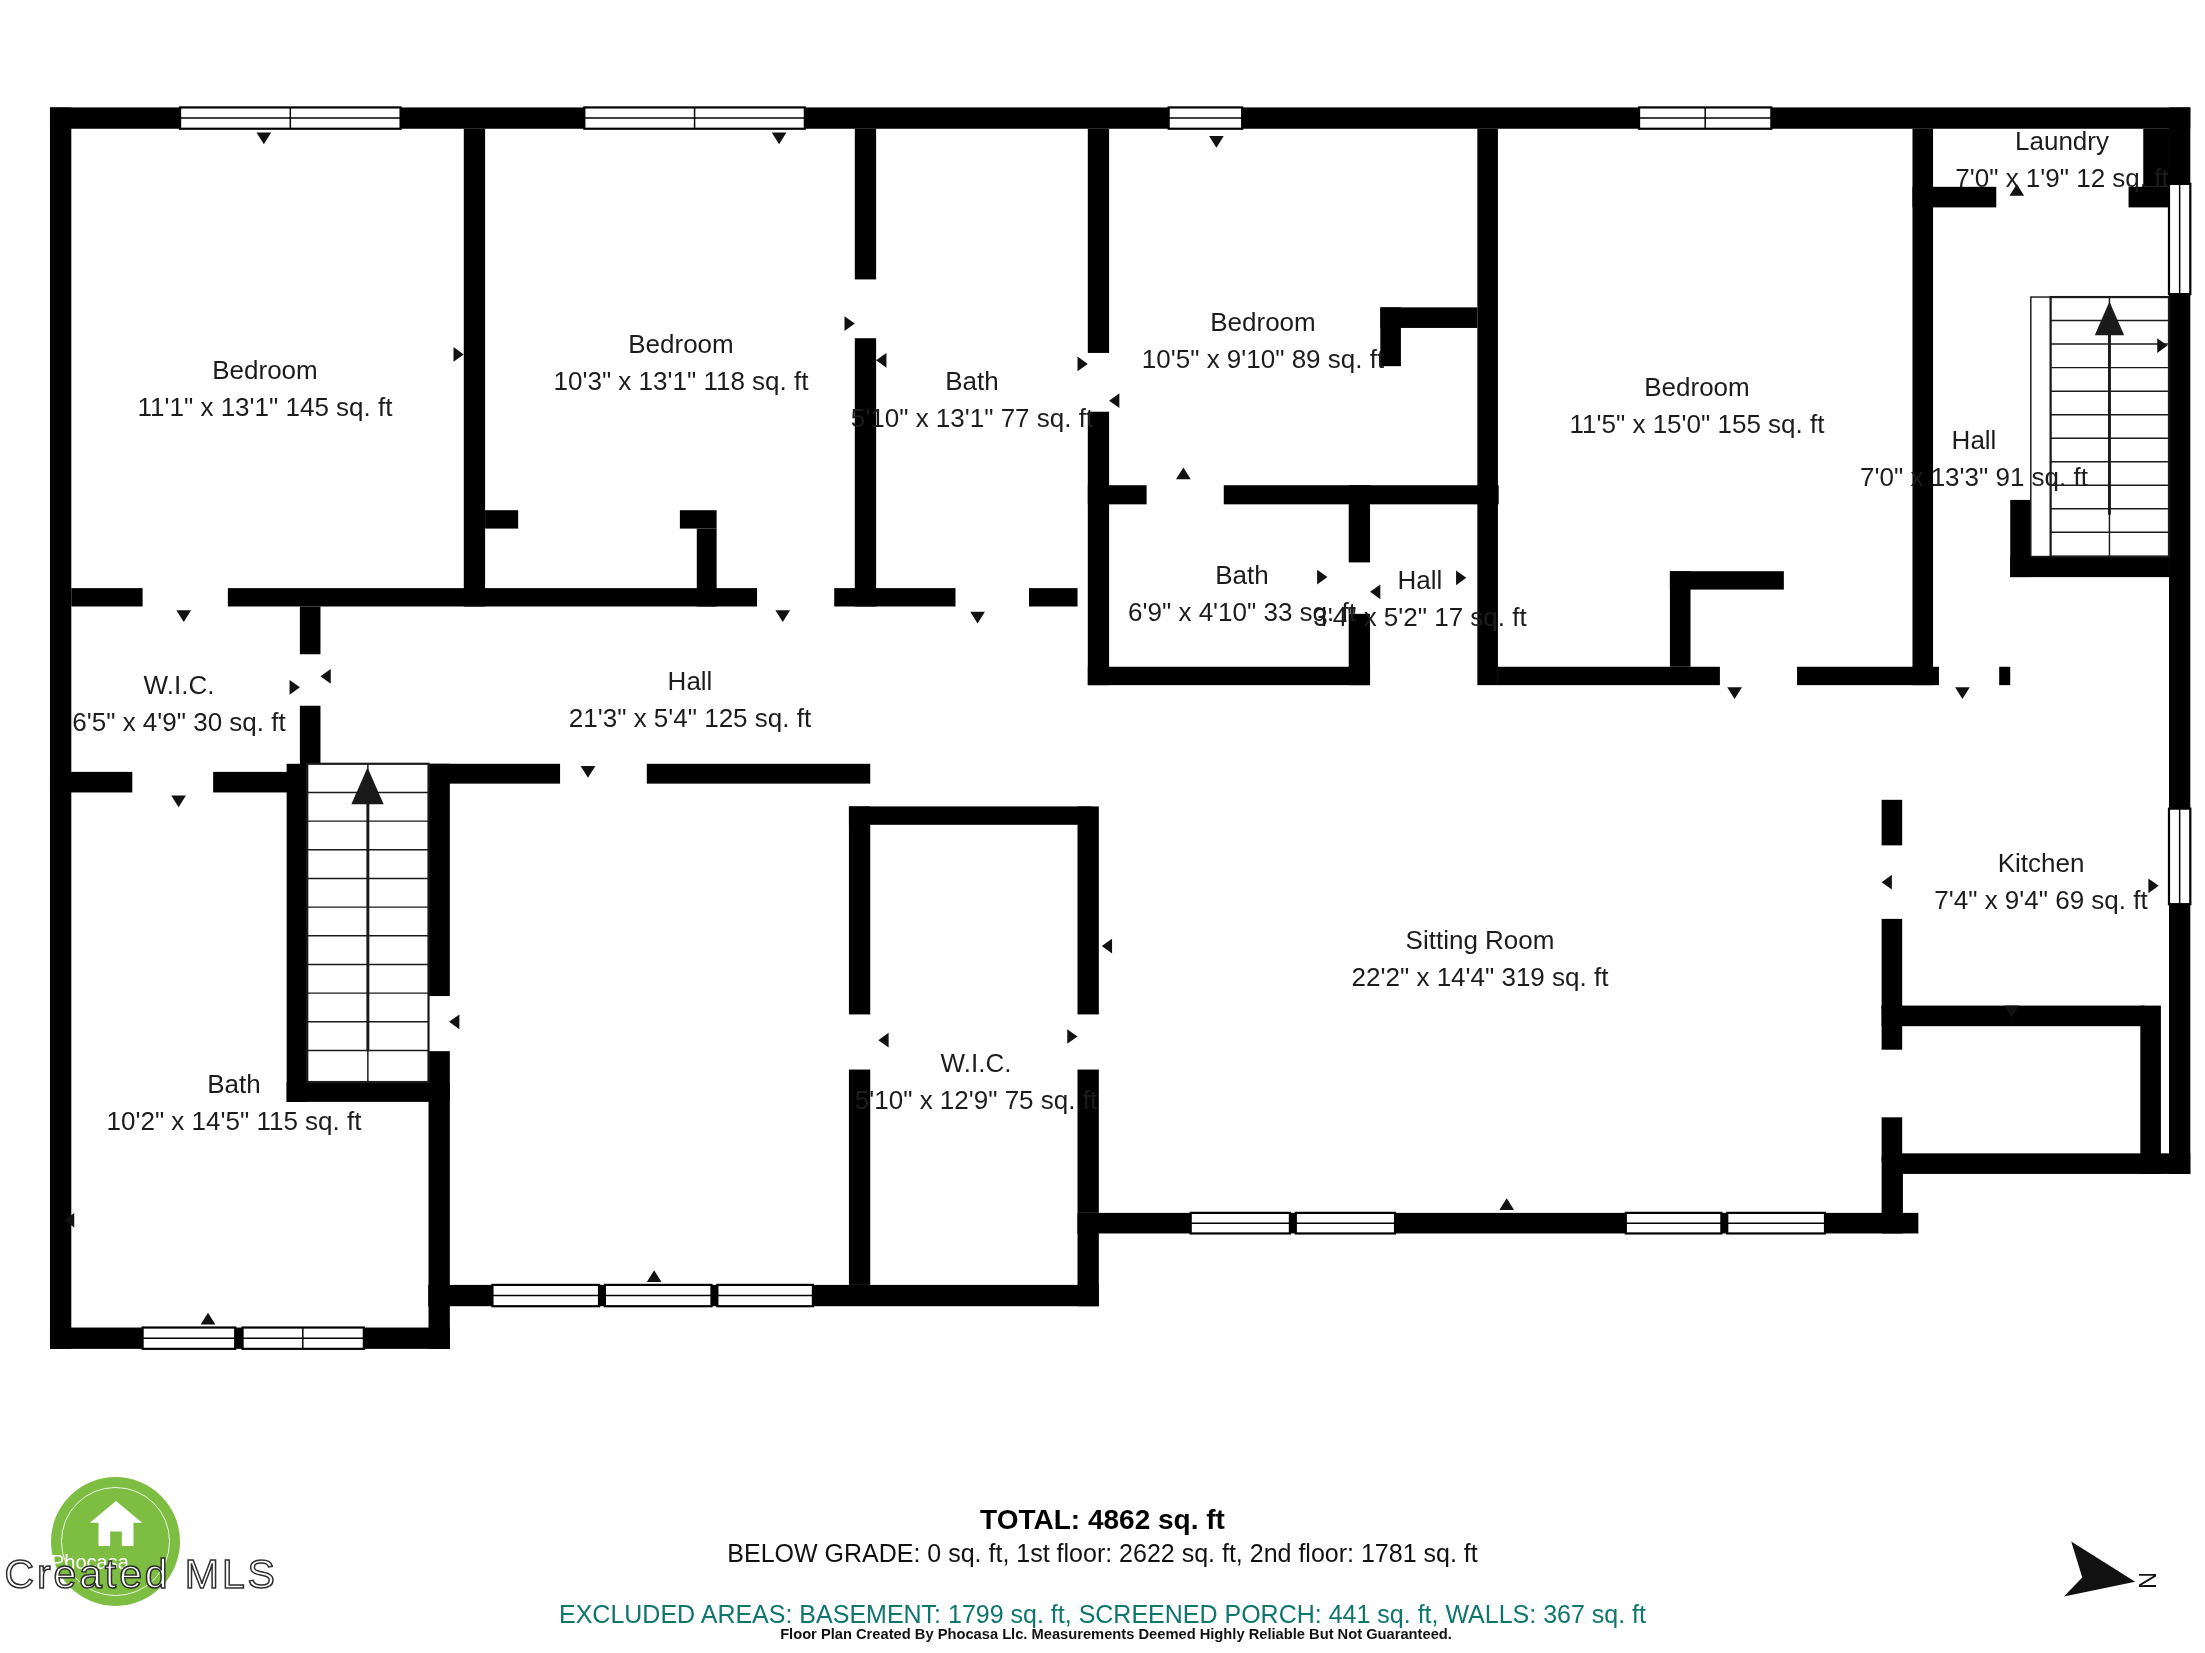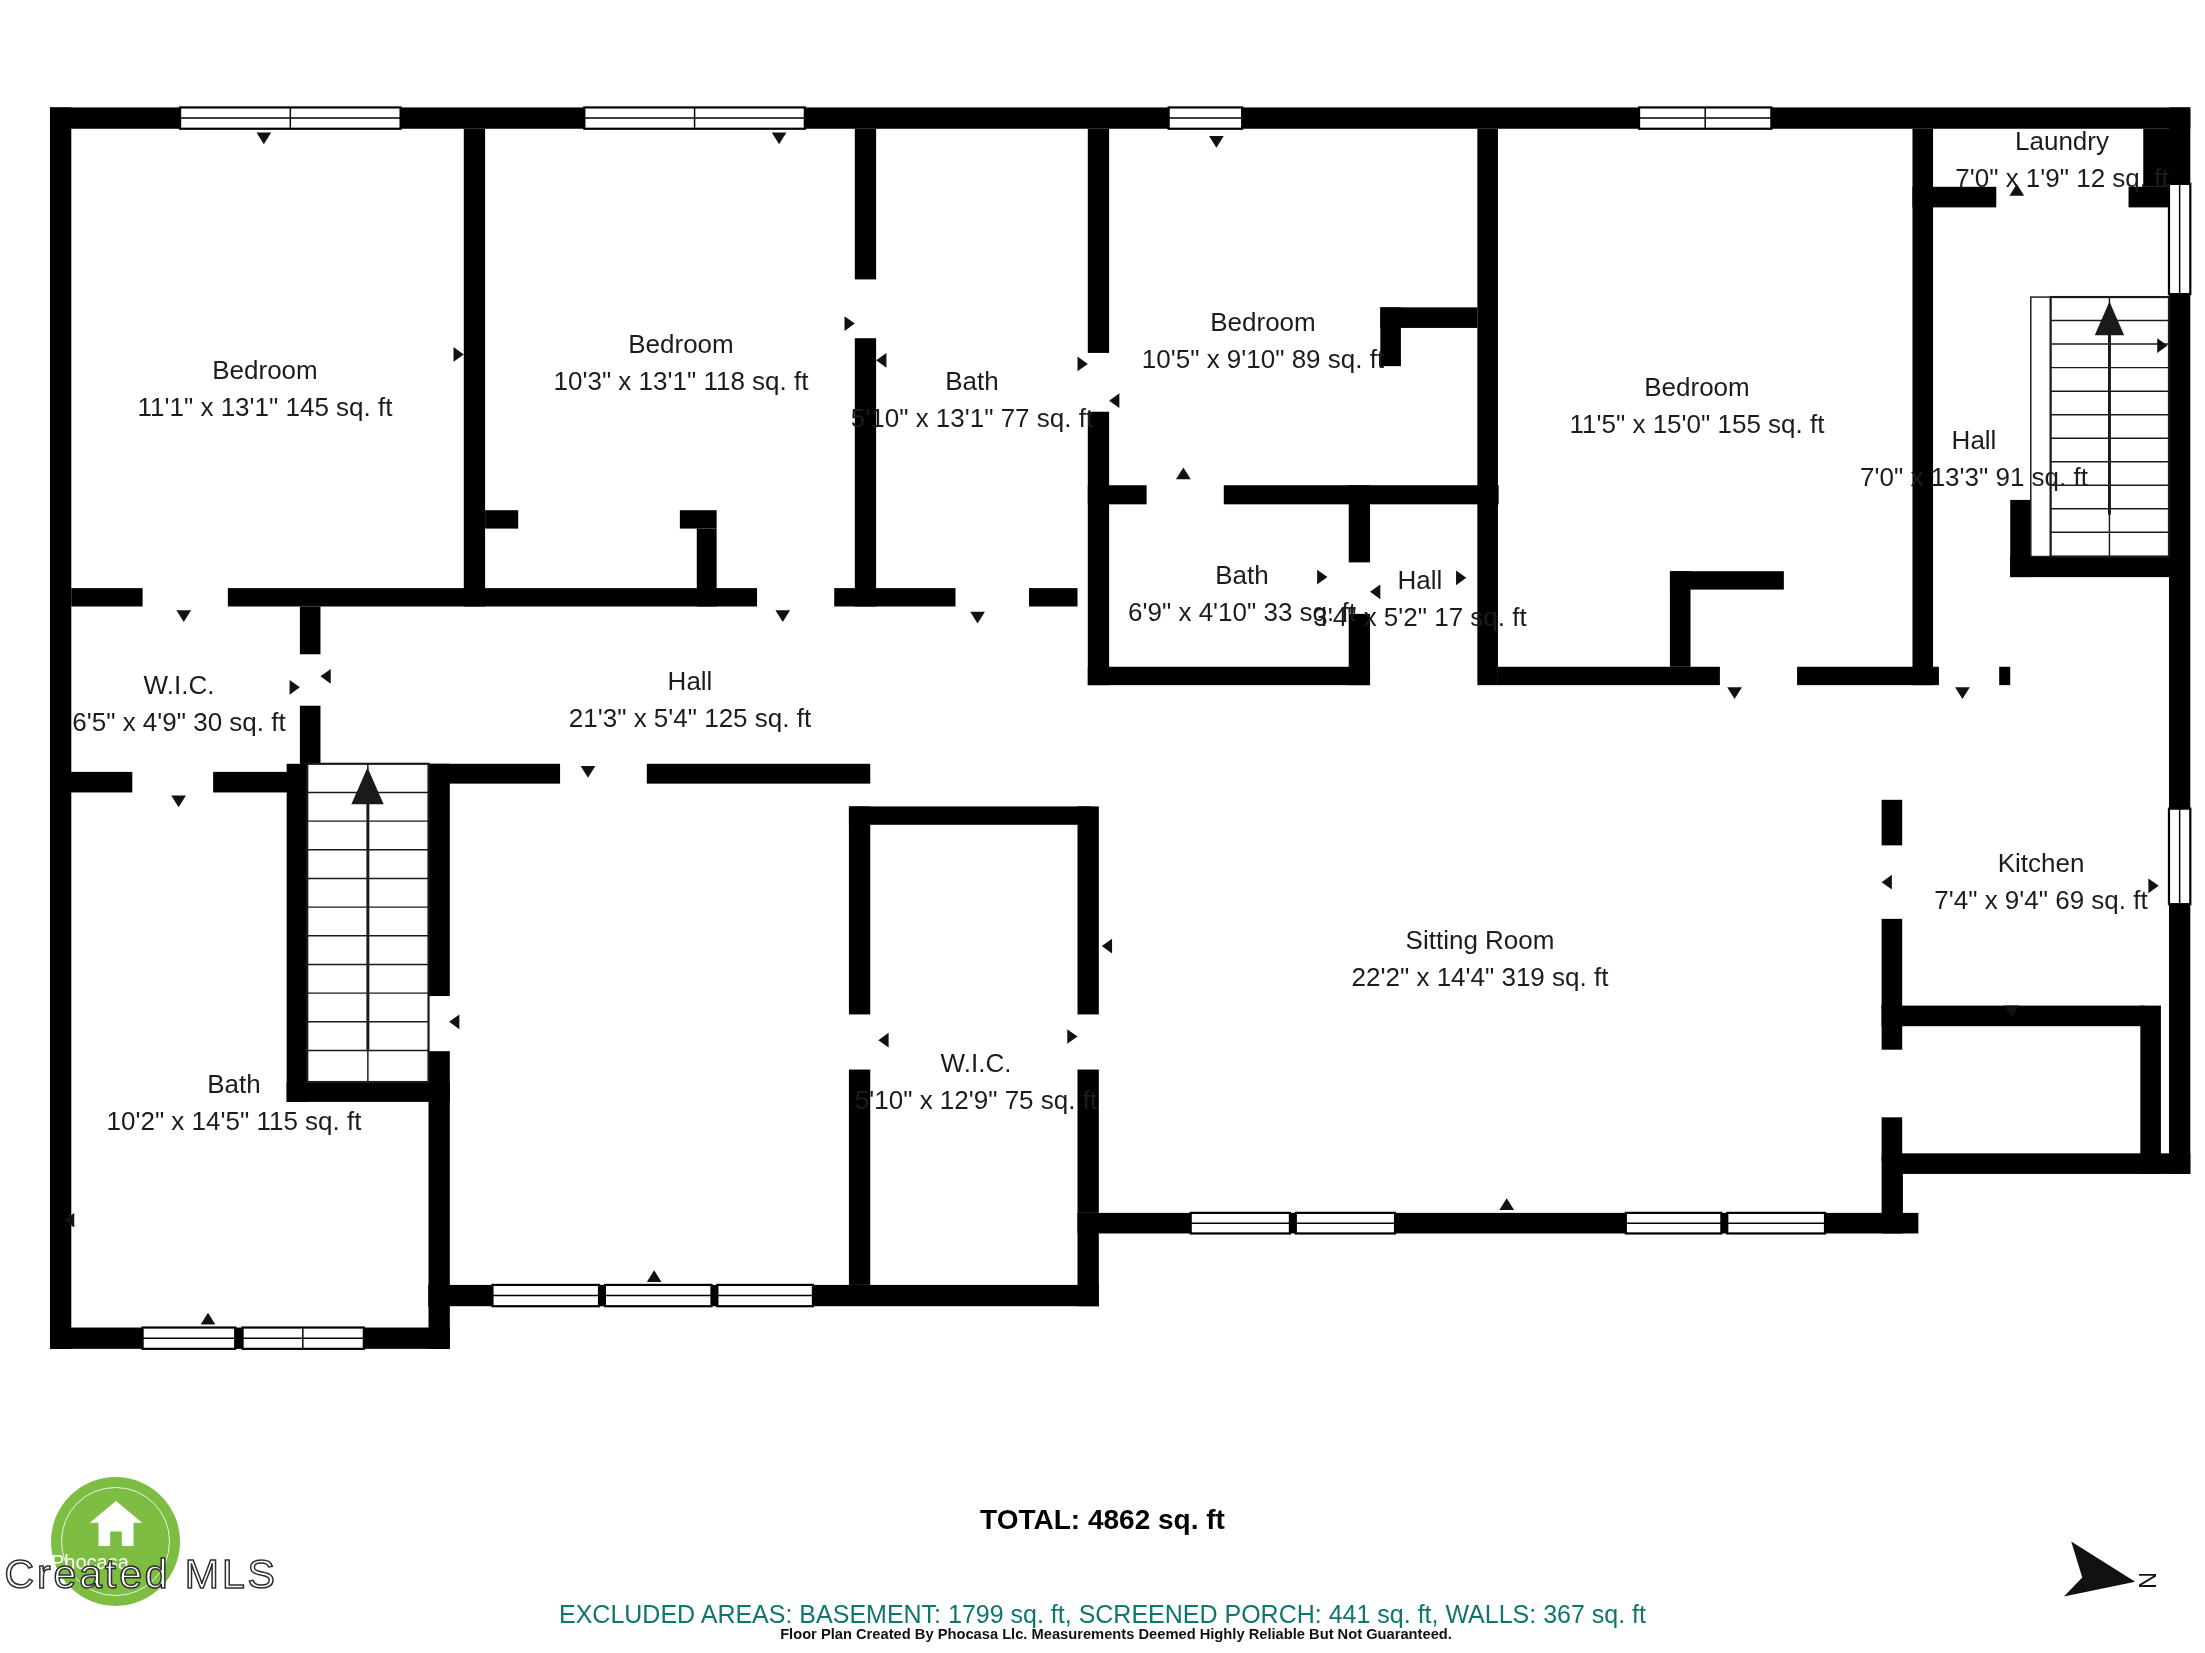--- a/index.html
+++ b/index.html
@@ -323,20 +323,21 @@
   <div class="room-label" style="left:1480px;top:922px;">
     <span class="rname">Sitting Room</span>
     <span class="rdims">22'2" x 14'4" 319 sq. ft</span>
   </div>
   <div class="room-label" style="left:2041px;top:845px;">
     <span class="rname">Kitchen</span>
     <span class="rdims">7'4" x 9'4" 69 sq. ft</span>
   </div>
 
   <div class="footer f-total">TOTAL: 4862 sq. ft</div>
+  <div class="footer f-line2">BELOW GRADE: 0 sq. ft, 1st floor: 2622 sq. ft, 2nd floor: 1781 sq. ft</div>
   <div class="footer f-line3">EXCLUDED AREAS: BASEMENT: 1799 sq. ft, SCREENED PORCH: 441 sq. ft, WALLS: 367 sq. ft</div>
   <div class="footer f-disc">Floor Plan Created By Phocasa Llc. Measurements Deemed Highly Reliable But Not Guaranteed.</div>
 
   <div class="logo-circle">
     <div class="logo-ring"></div>
     <svg class="logo-house" width="56" height="51" viewBox="0 0 76 70">
       <path d="M38 4 L74 34 L62 34 L62 66 L46 66 L46 46 L30 46 L30 66 L14 66 L14 34 L2 34 Z" fill="#ffffff"></path>
     </svg>
     <div class="logo-brand">Phocasa</div>
   </div>

